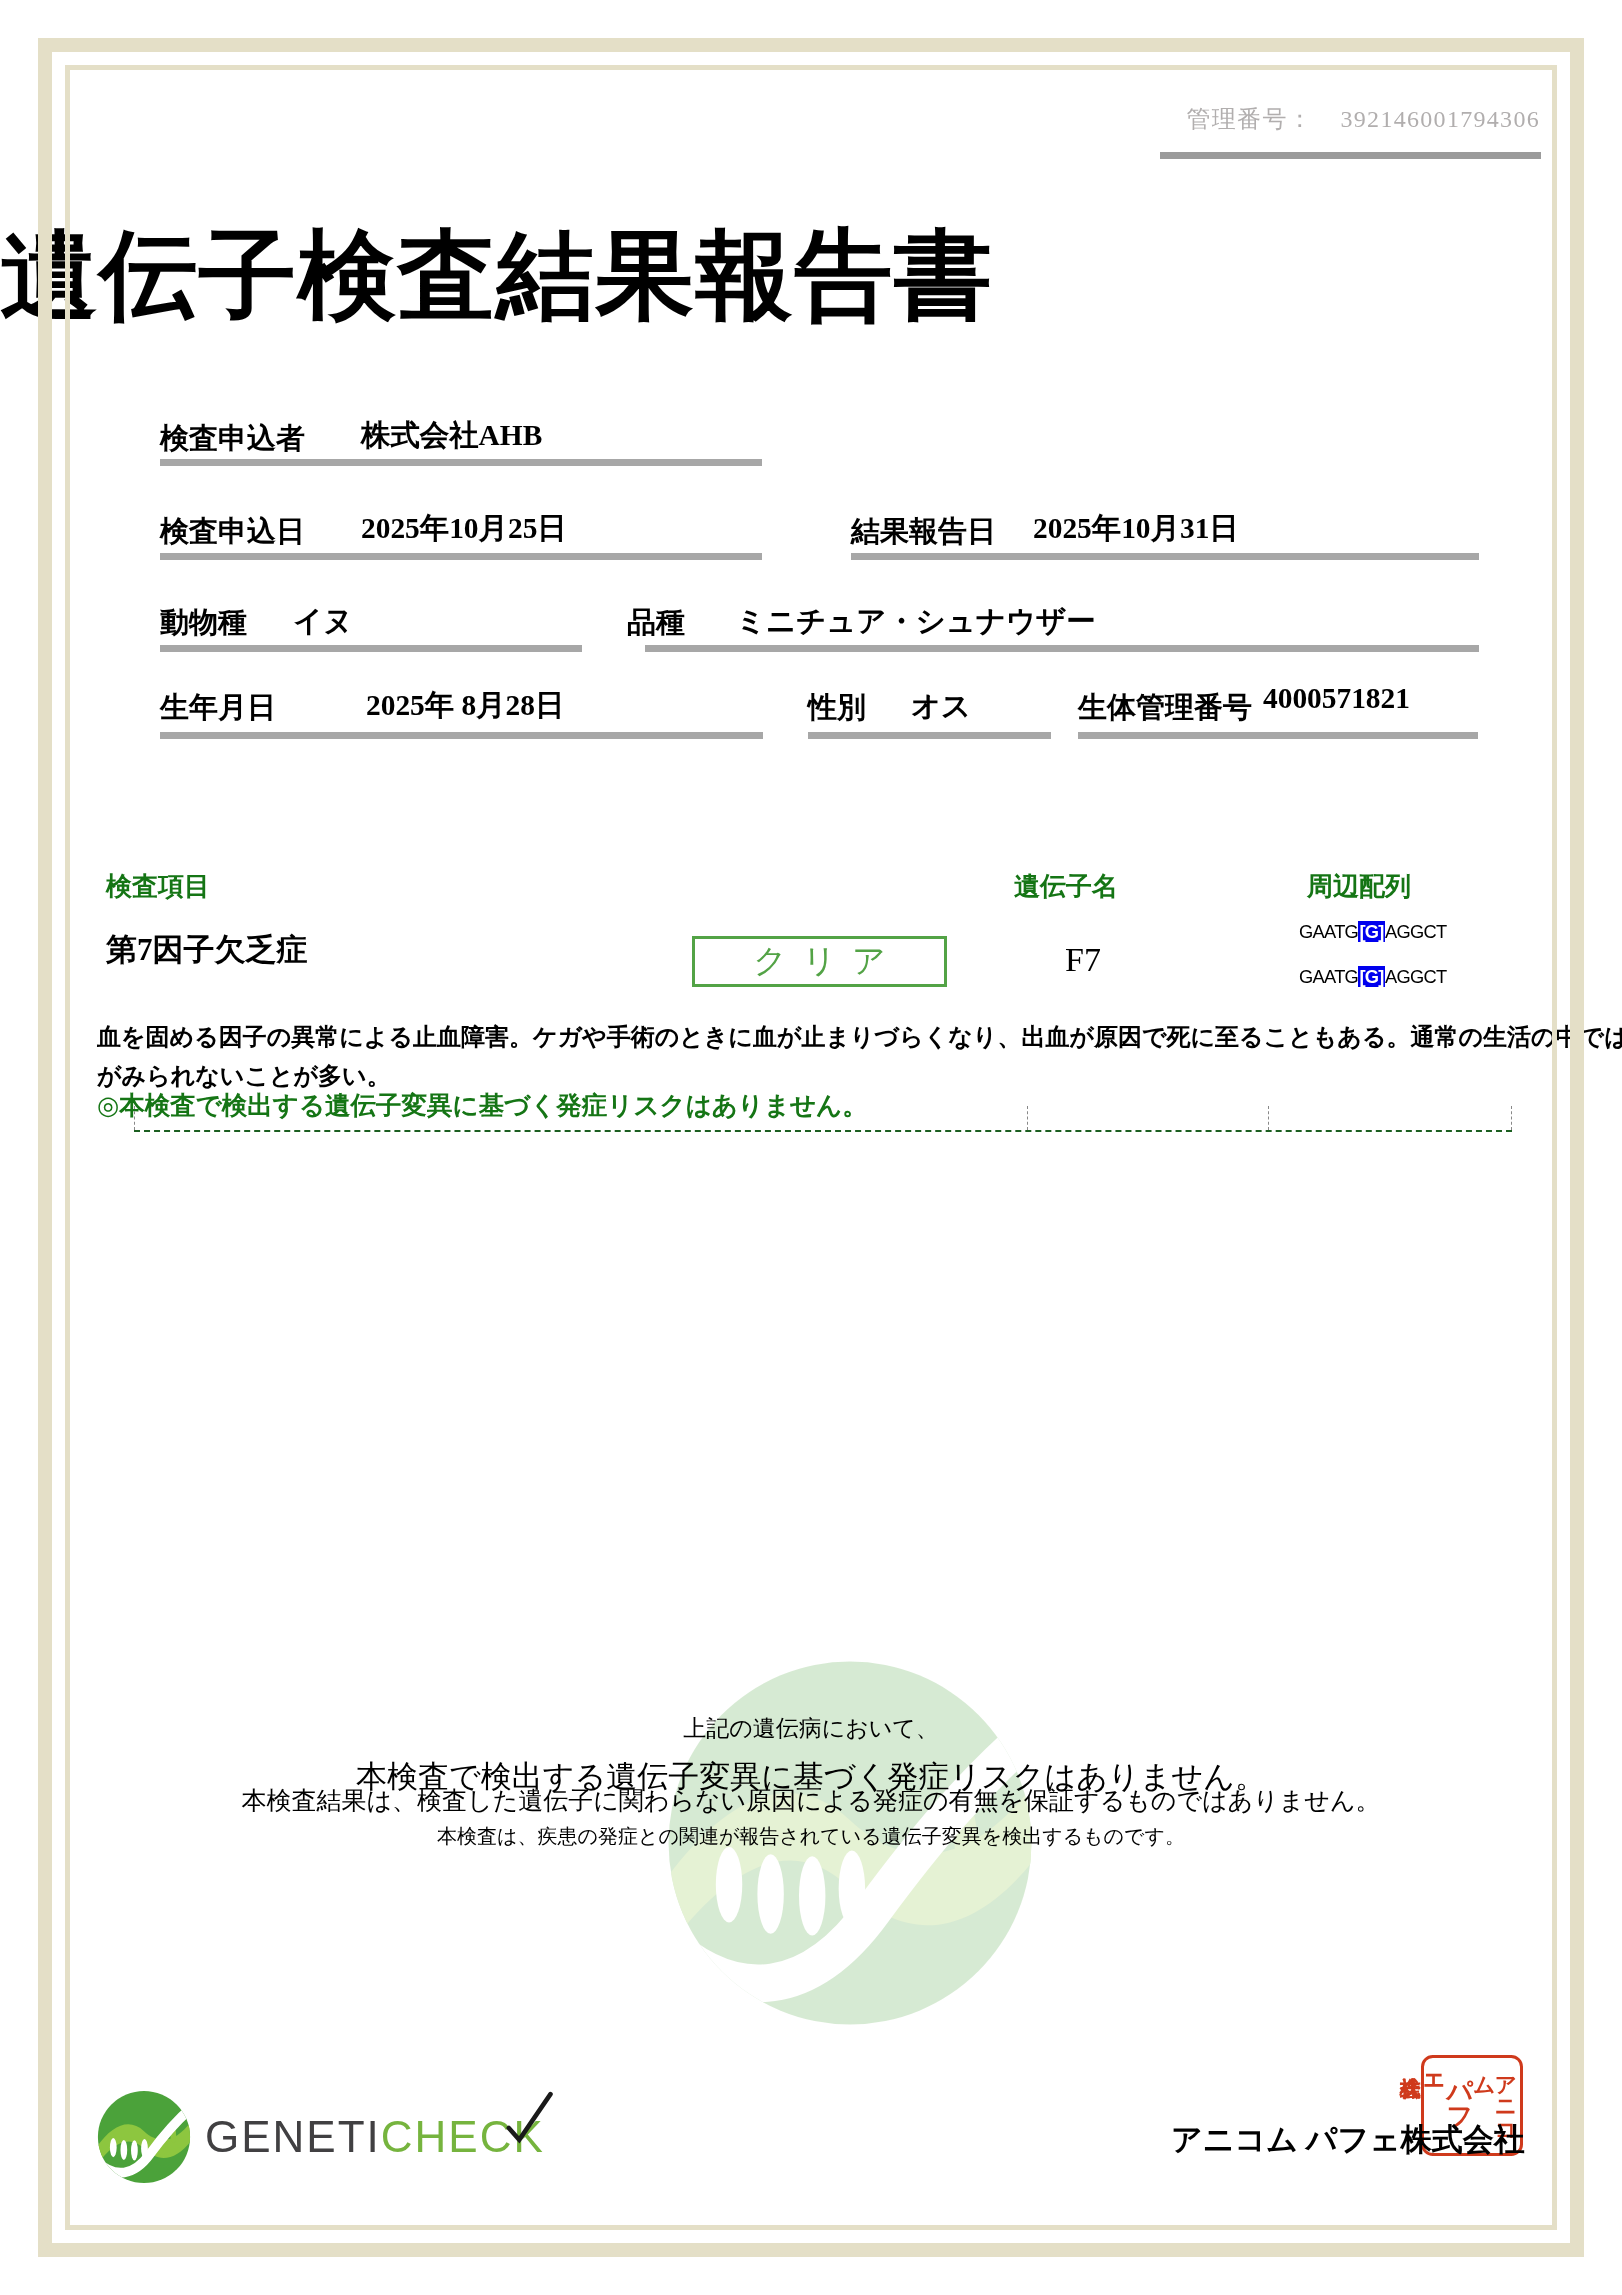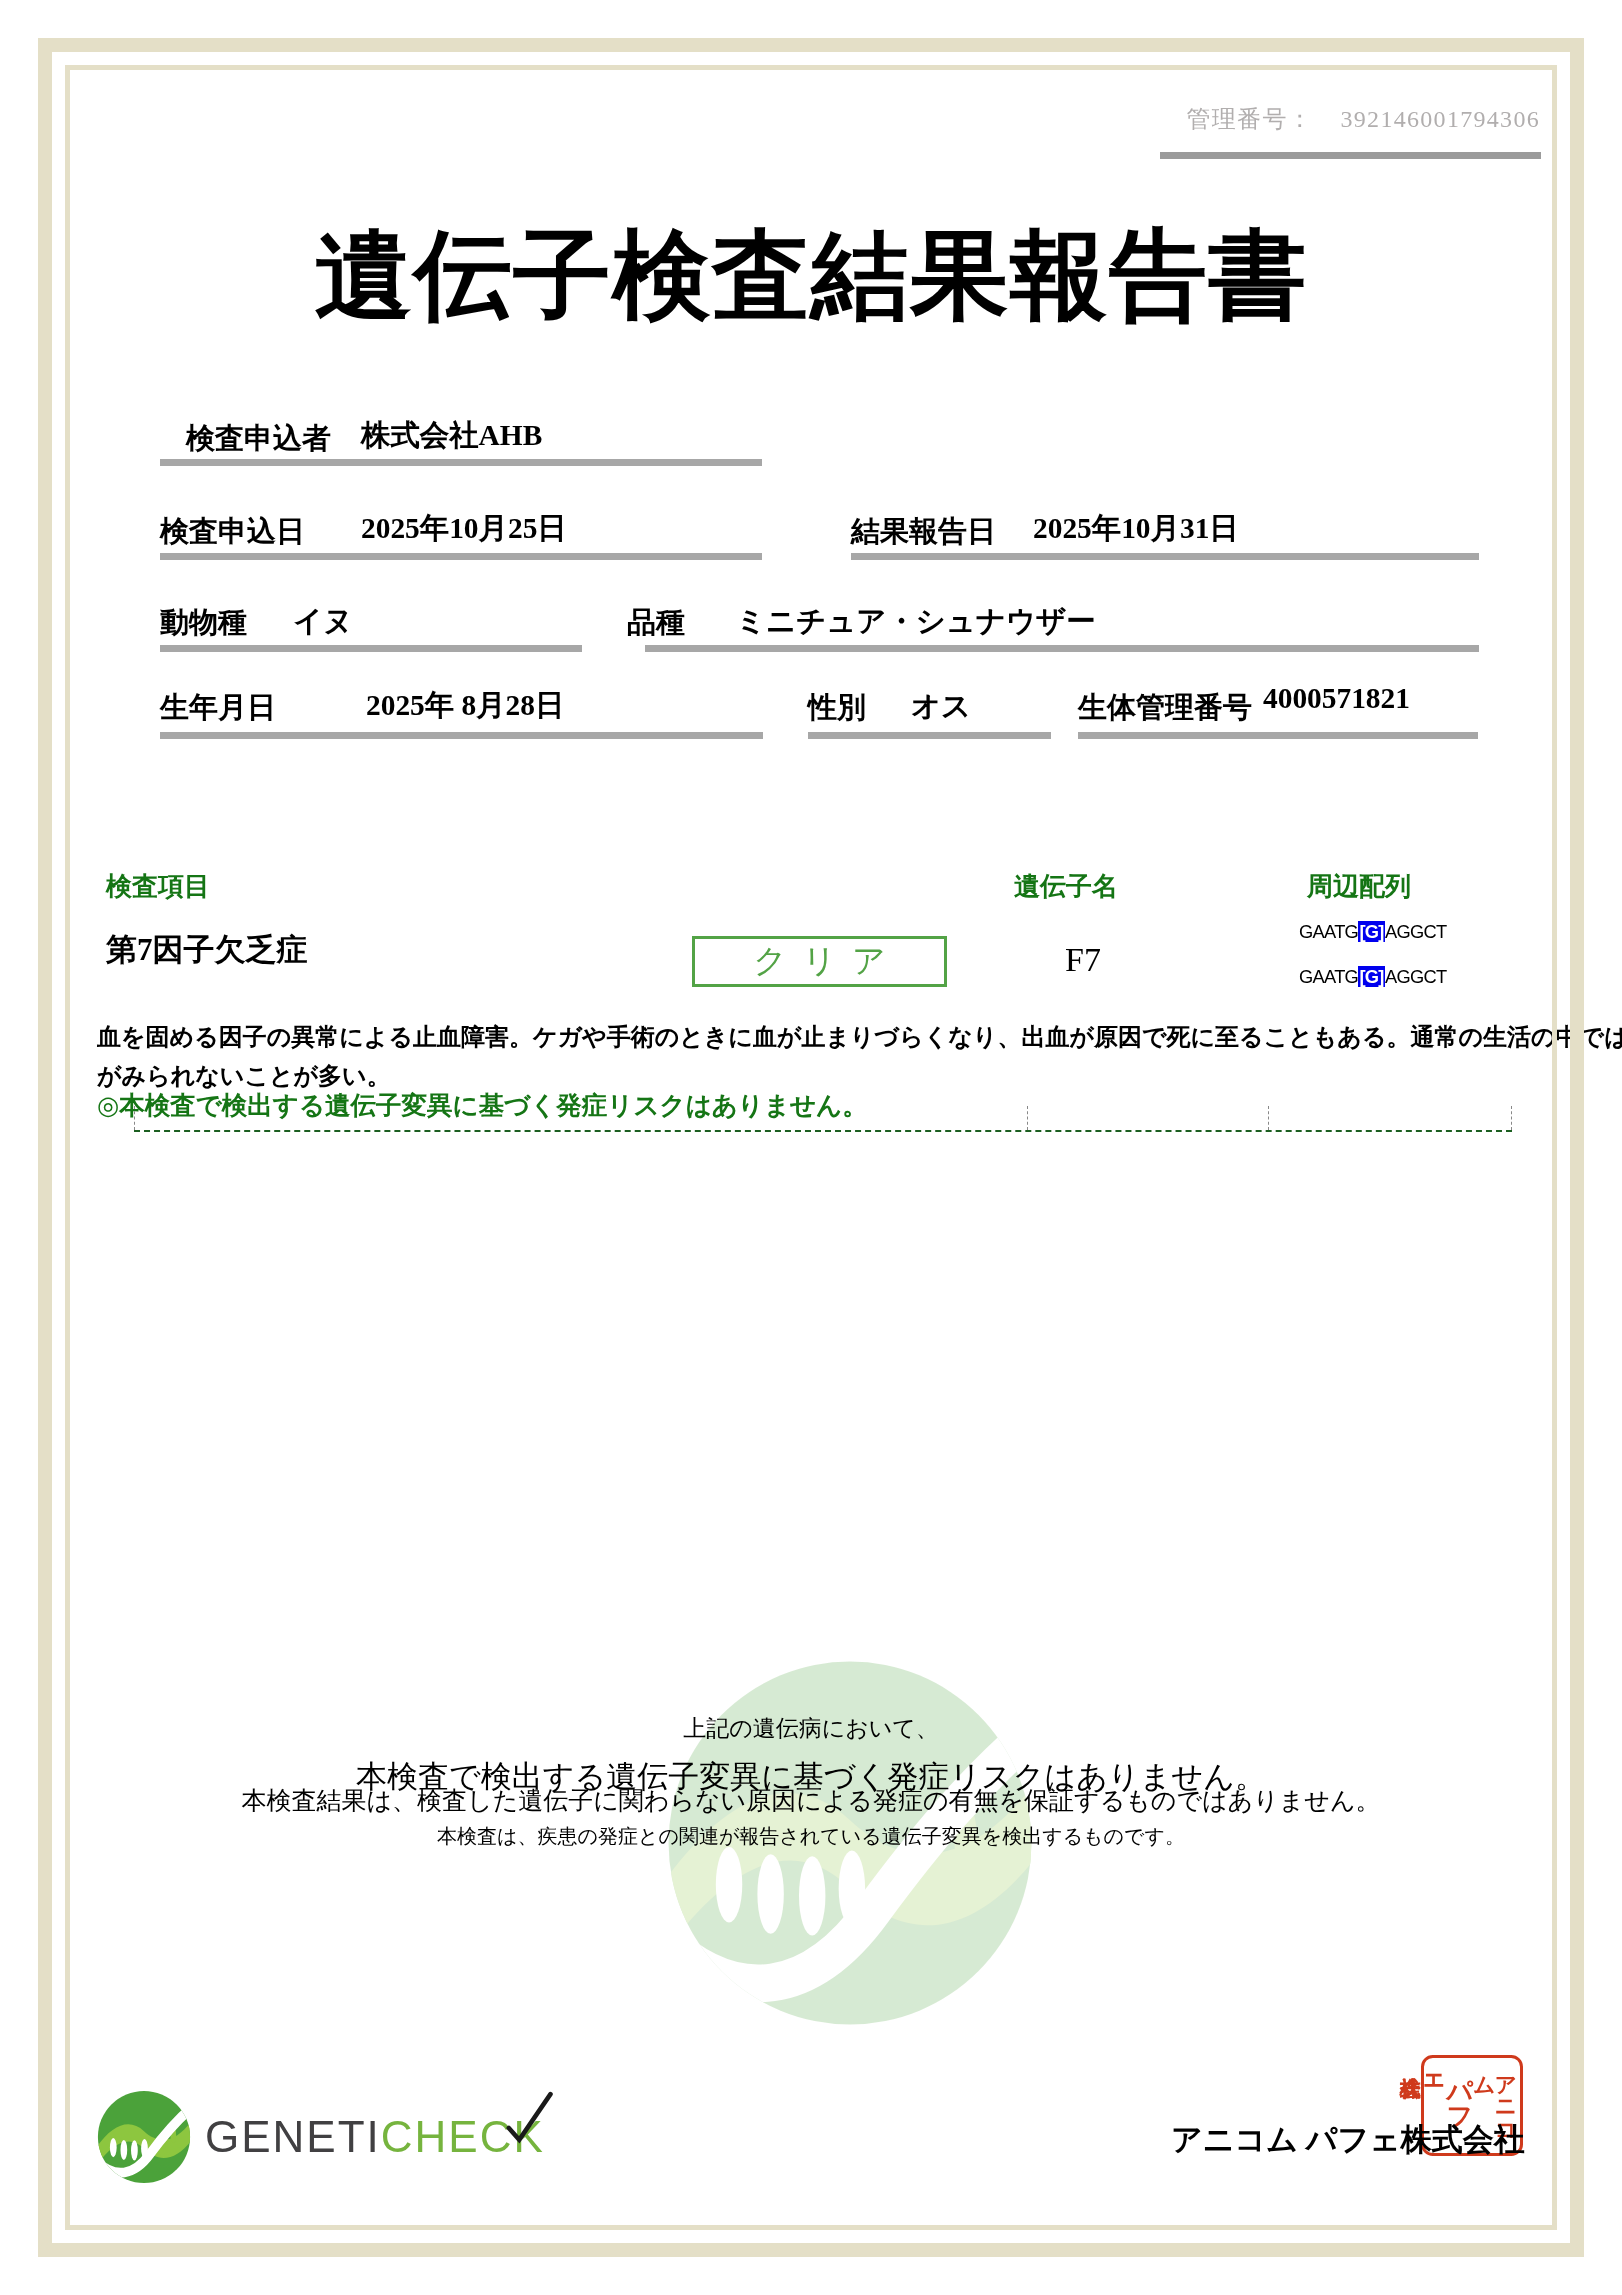--- a/index.html
+++ b/index.html
@@ -23,21 +23,21 @@
     font-family:"Liberation Serif","DejaVu Serif",serif;color:#000;overflow:hidden;
   }
   .abs{position:absolute;}
   .frame-outer{position:absolute;inset:38px;border:14.4px solid var(--frame-beige);pointer-events:none;z-index:5;}
   .frame-inner{position:absolute;inset:65px;border:5.2px solid var(--frame-beige);pointer-events:none;z-index:5;}
 
   .mgmt{top:103px;right:82px;text-align:right;font-size:24px;color:var(--muted-gray);letter-spacing:1.3px;white-space:nowrap;}
   .mgmt .num{margin-left:27.5px;}
   .bar{position:absolute;height:7.2px;background:var(--bar-gray);}
 
-  .title{left:0;right:0;top:211px;text-align:center;font-size:98px;font-weight:700;letter-spacing:1.3px;white-space:nowrap;}
+  .title{left:0;right:0;top:211px;text-align:left;font-size:98px;font-weight:700;letter-spacing:1.3px;white-space:nowrap;}
 
   .flabel{font-size:29px;font-weight:700;white-space:nowrap;}
   .fvalue{font-size:29.4px;font-weight:600;white-space:nowrap;}
 
   .sec-head{font-size:26px;font-weight:700;color:var(--accent-green);white-space:nowrap;}
   .item-name{font-size:31px;font-weight:700;white-space:nowrap;}
   .status-box{
     left:692px;top:936px;width:255px;height:51px;border:3.3px solid var(--status-green);
     display:flex;align-items:center;justify-content:center;
     color:var(--status-green);font-size:33px;letter-spacing:15.7px;text-indent:15.7px;white-space:nowrap;
@@ -84,21 +84,21 @@
   <div class="frame-outer"></div>
   <div class="frame-inner"></div>
 
   <div class="abs mgmt">
     <span>管理番号：</span><span class="num">392146001794306</span>
   </div>
   <div class="bar" style="left:1160px;top:152px;width:381px;background:#9b9b9b;"></div>
 
   <div class="abs title">遺伝子検査結果報告書</div>
 
-  <div class="abs flabel" style="left:160px;top:419px;margin-left:26px;">検査申込者</div>
+  <div class="abs flabel" style="left:160px;top:419px;">検査申込者</div>
   <div class="abs fvalue" style="left:361px;top:416px;">株式会社AHB</div>
   <div class="bar" style="left:160px;top:459px;width:602px;"></div>
 
   <div class="abs flabel" style="left:160px;top:512px;">検査申込日</div>
   <div class="abs fvalue" style="left:361px;top:509px;">2025年10月25日</div>
   <div class="bar" style="left:160px;top:553px;width:602px;"></div>
 
   <div class="abs flabel" style="left:851px;top:512px;">結果報告日</div>
   <div class="abs fvalue" style="left:1033px;top:509px;">2025年10月31日</div>
   <div class="bar" style="left:851px;top:553px;width:628px;"></div>

